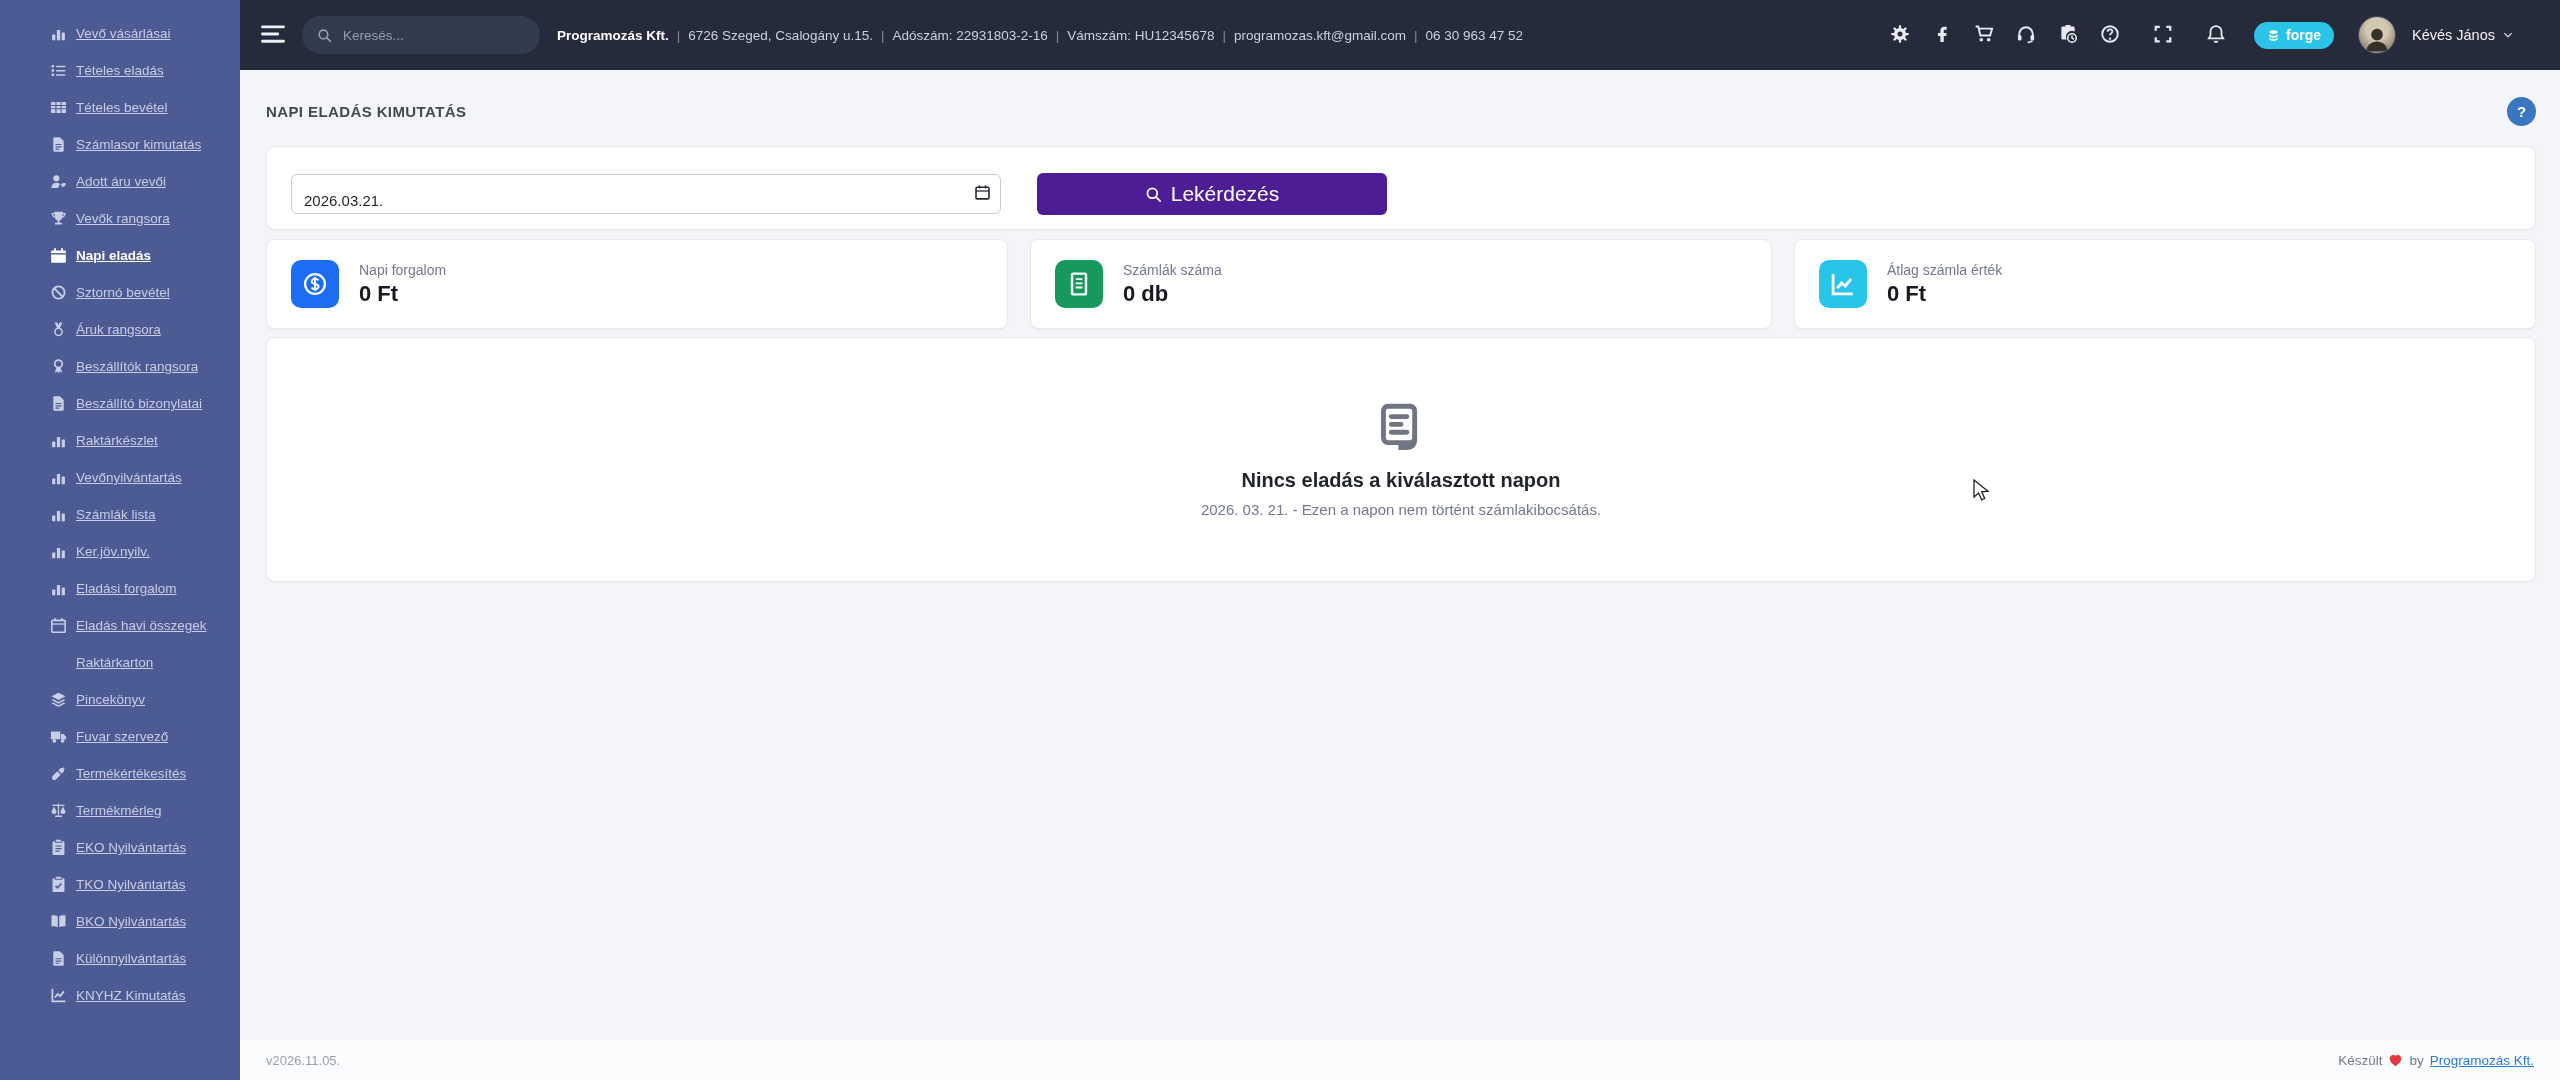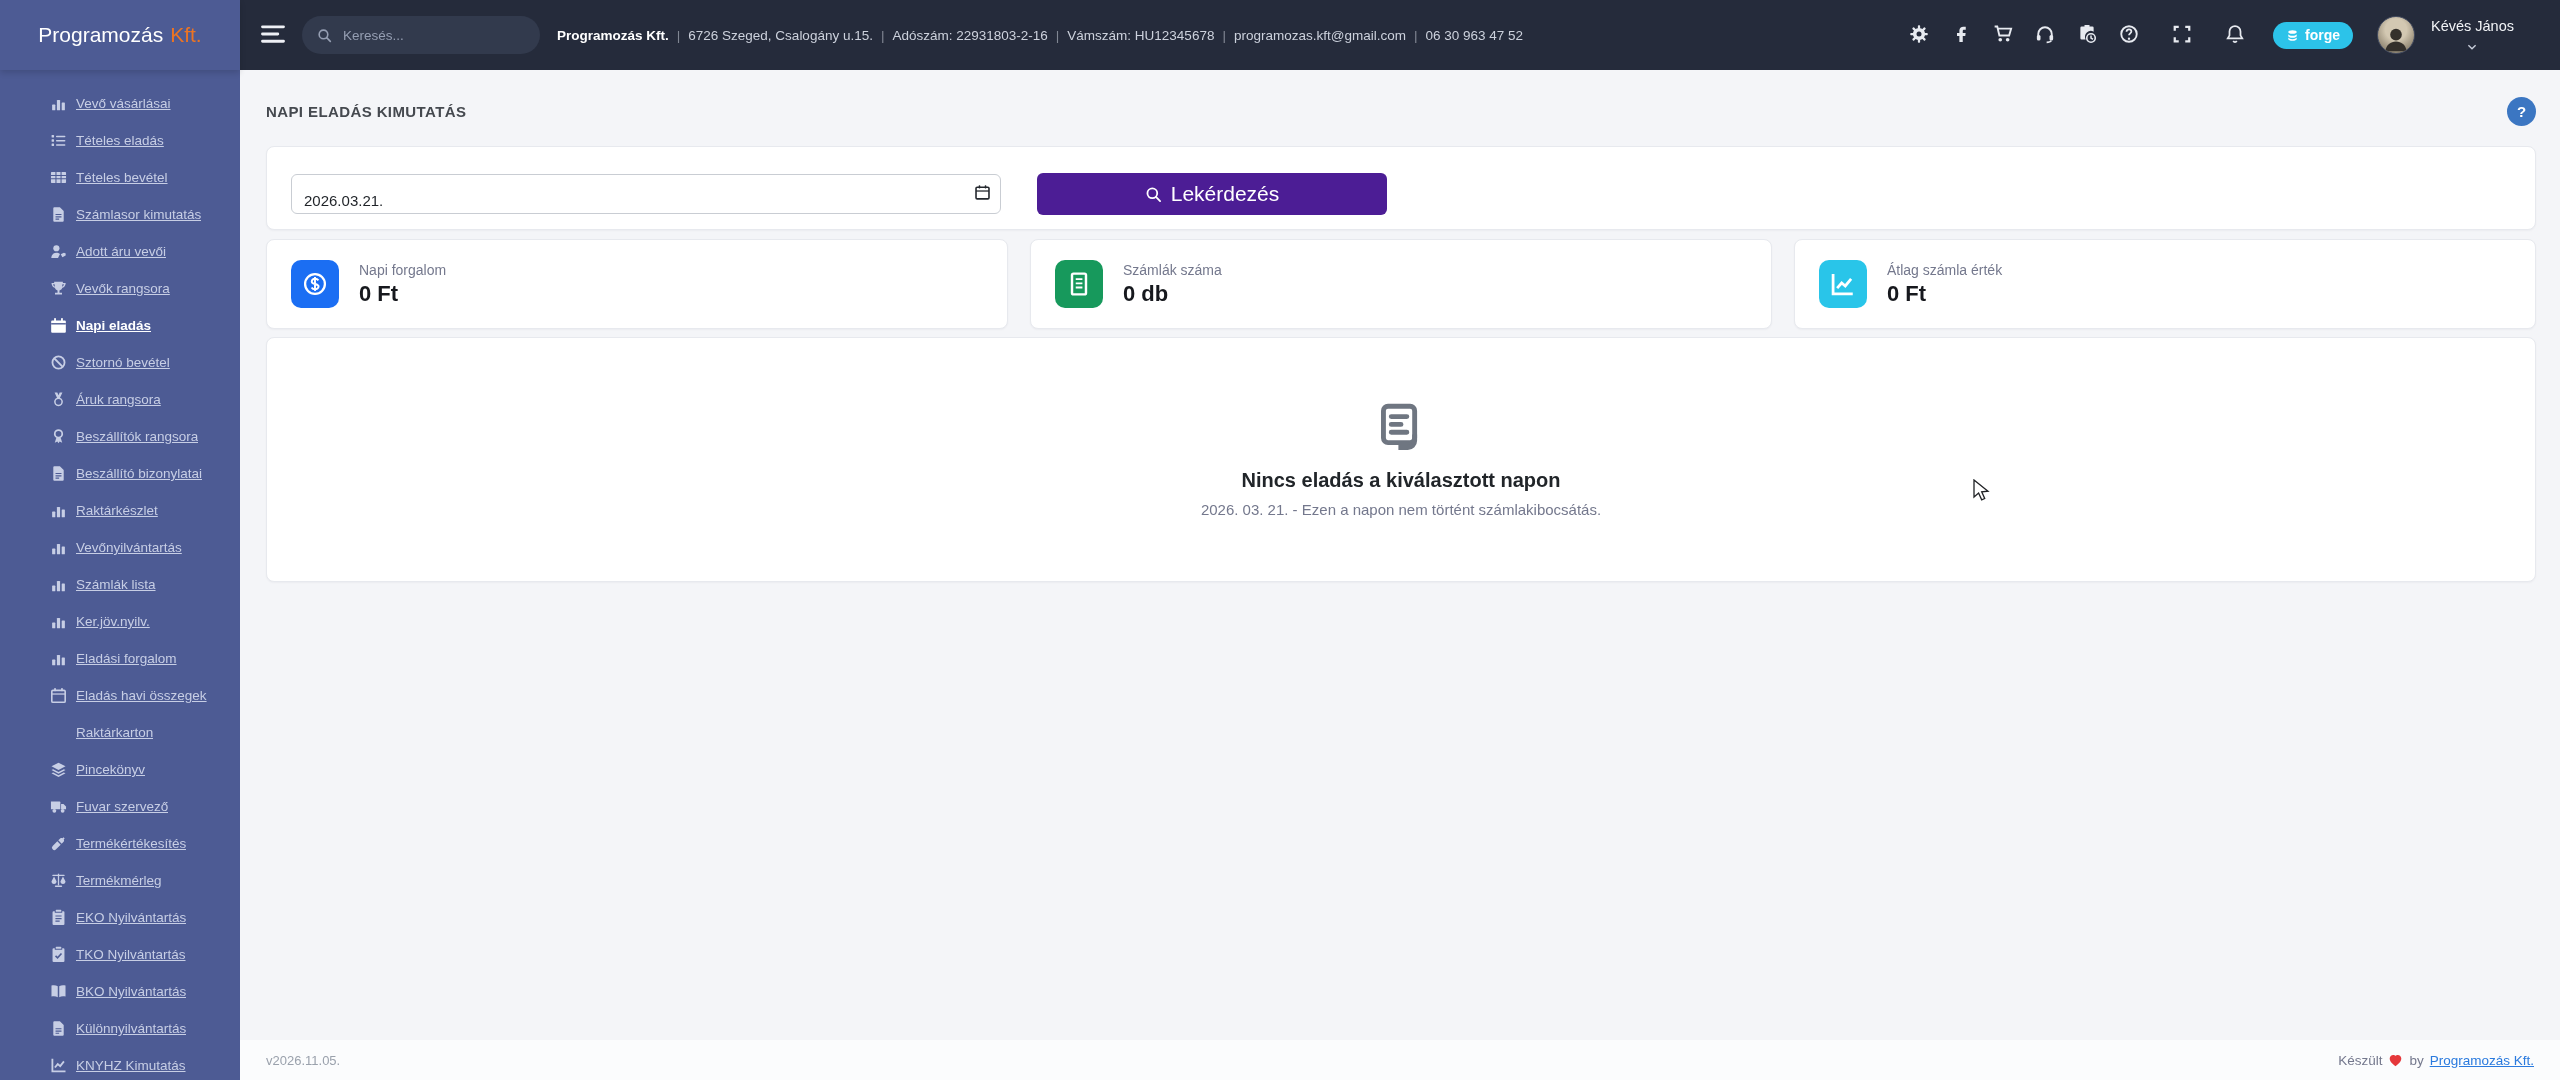--- a/index.html
+++ b/index.html
@@ -36,21 +36,21 @@
   .tb-icon{background:none;border:0;color:#e7eaf0;padding:0;width:22px;height:22px;margin-left:20px;cursor:pointer;}
   .tb-icon svg{width:20px;height:20px;}
   .tb-icon.sp{margin-left:31px;}
   .badge-forge{margin-left:27px;background:#2cc3e9;border:0;color:#fff;font-weight:bold;font-size:14px;height:27px;
                border-radius:14px;display:flex;align-items:center;gap:6px;padding:0 13px;cursor:pointer;}
   .badge-forge svg{width:13px;height:13px;}
   .avatar{width:38px;height:38px;border-radius:50%;margin-left:24px;border:1px solid #454d61;cursor:pointer;
           background:radial-gradient(circle at 50% 35%,#d3c8b2 0 36%,#a89d88 62%,#6e6656 100%);
           display:flex;align-items:flex-end;justify-content:center;overflow:hidden;}
   .avatar svg{width:30px;height:30px;color:#34302b;}
-  .user-chip{display:flex;align-items:center;gap:7px;margin-left:10px;color:#f2f4f7;font-size:14.5px;cursor:pointer;background:none;border:0;flex-direction:column;}
+  .user-chip{display:flex;align-items:center;gap:7px;margin-left:10px;color:#f2f4f7;font-size:14.5px;cursor:pointer;background:none;border:0;}
   .user-chip svg{width:12px;height:12px;color:#c9cedb;}
 
   
   .main{position:absolute;left:240px;top:70px;right:0;bottom:40px;padding:26px 24px 0 26px;}
   .page-head{display:flex;align-items:center;justify-content:space-between;height:30px;}
   .page-title{margin:0;font-size:15px;font-weight:bold;color:#45494f;letter-spacing:.4px;}
   .help-btn{width:29px;height:29px;border-radius:50%;border:0;background:#3b76c2;color:#fff;font-size:15px;
             font-weight:bold;display:flex;align-items:center;justify-content:center;cursor:pointer;}
   .card{background:#fff;border:1px solid #e7e9ee;border-radius:8px;box-shadow:0 1px 2px rgba(20,26,40,.04);}
   .filter-card{margin-top:20px;padding:16px 24px 14px;}
@@ -84,24 +84,20 @@
   .footer-right{display:flex;align-items:center;gap:6px;color:#74788d;font-size:13.5px;}
   .footer-right svg{width:15px;height:15px;color:#e5383b;}
   .footer-link{color:#2a7ade;text-decoration:underline;cursor:pointer;}
 
   .cursor{position:absolute;left:1972px;top:479px;z-index:50;pointer-events:none;}
 </style>
 </head>
 <body>
 
 <aside class="sidebar">
-  <div class="brand">
-    <span>Programozás</span>
-    <span class="accent">Kft.</span>
-  </div>
   <nav class="side-nav" id="side-nav">
       <a class="nav-item">
         <span style="display: inline-flex;">
           <svg width="17" height="17" viewBox="0 0 16 16" fill="currentColor" aria-hidden="true">
             <rect x="2" y="9" width="3" height="5.4" rx="0.6"></rect>
             <rect x="6.5" y="4.6" width="3" height="9.8" rx="0.6"></rect>
             <rect x="11" y="7" width="3" height="7.4" rx="0.6"></rect>
           </svg>
         </span>
         <span class="lbl">Vevő vásárlásai</span>

